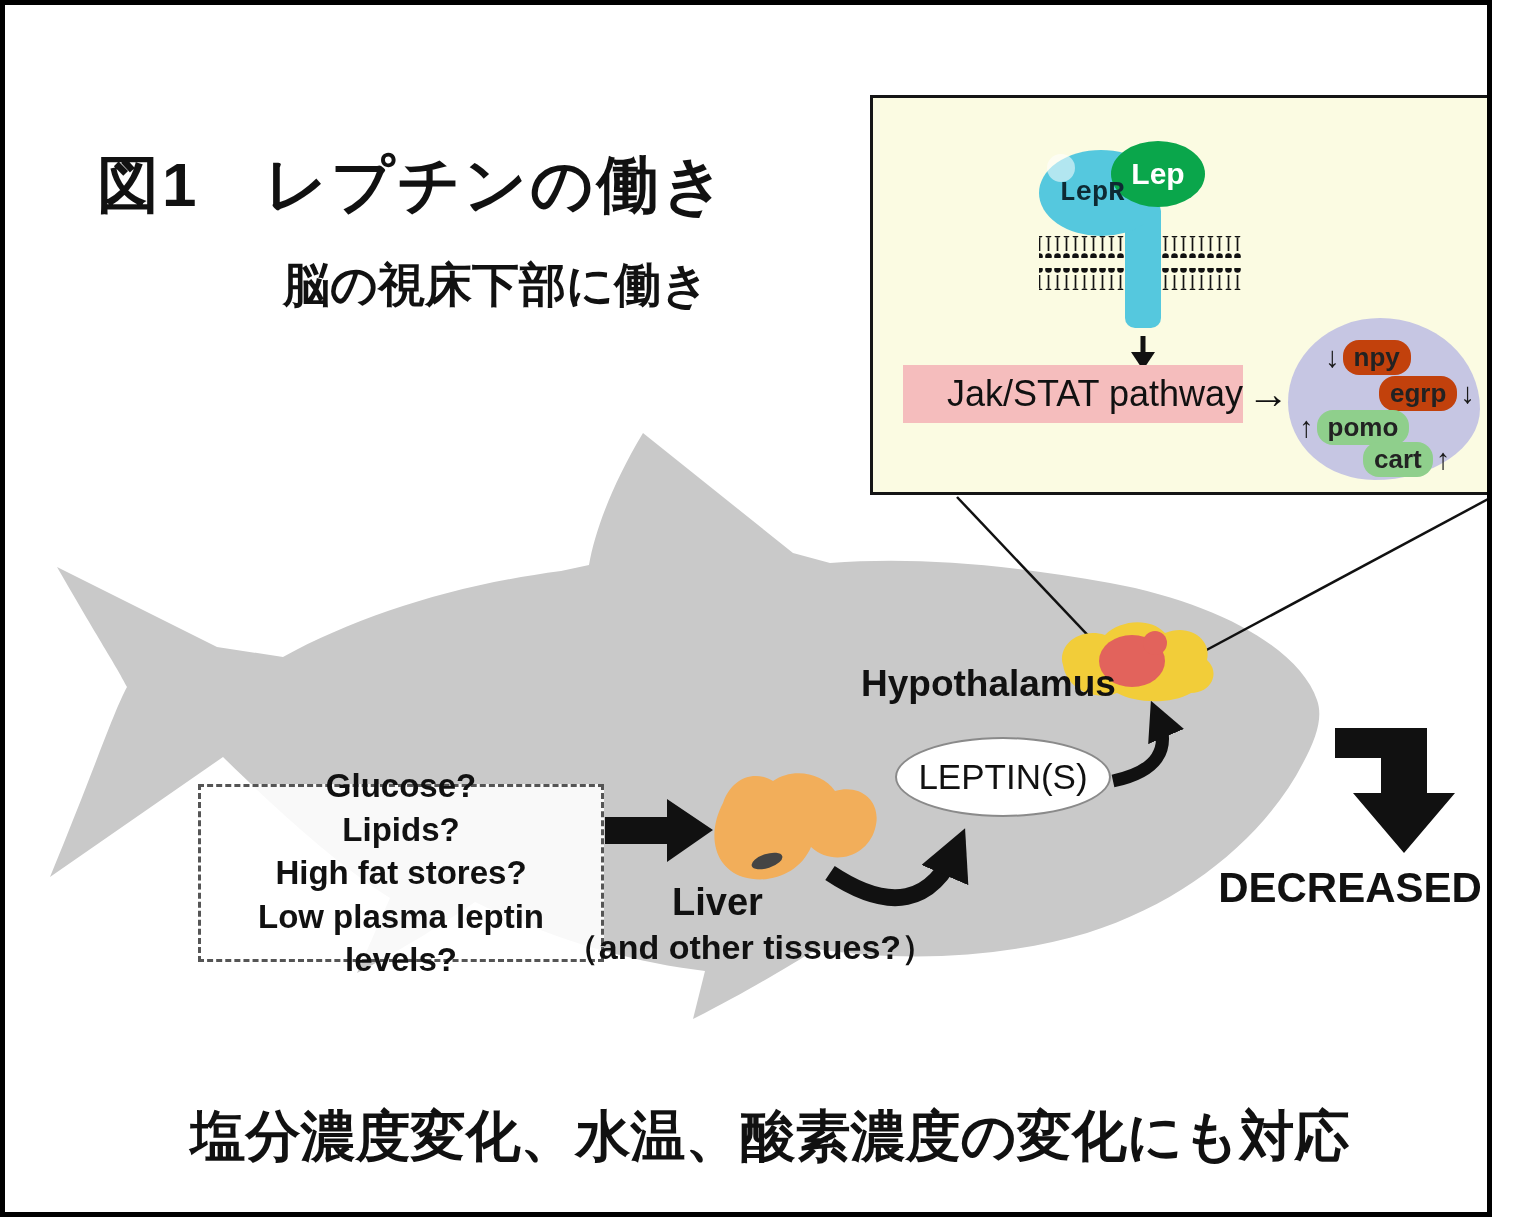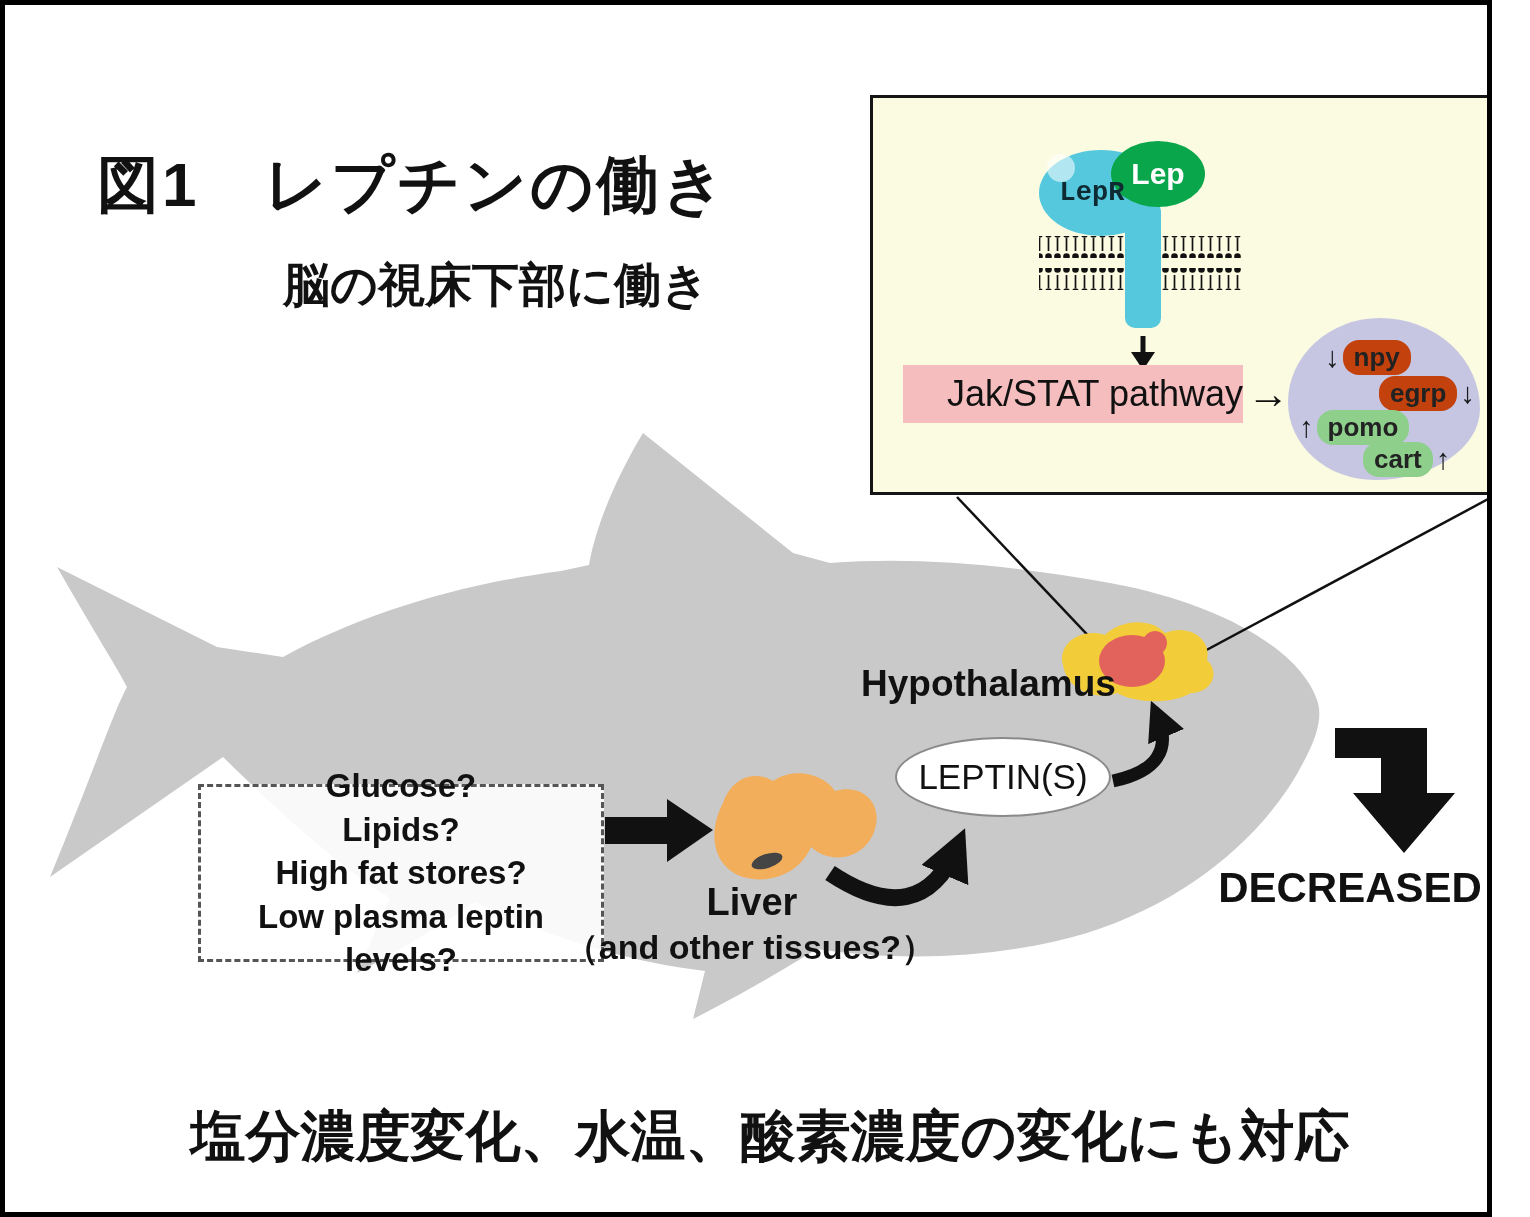--- a/index.html
+++ b/index.html
@@ -12,21 +12,21 @@
   svg{display:block;}
   .main-svg{position:absolute;left:0;top:0;z-index:1;}
   .title{left:92px;top:138px;font-size:62px;font-weight:bold;letter-spacing:3px;z-index:4;}
   .subtitle{left:278px;top:246px;font-size:47px;font-weight:bold;line-height:1.45;z-index:4;}
   .stimuli-box{
     left:193px;top:733px;width:400px;height:172px;z-index:2;
     border:3px dashed #555;background:rgba(255,255,255,0.88);
     display:flex;flex-direction:column;align-items:center;justify-content:center;
     font-size:33px;font-weight:bold;line-height:1.32;text-align:center;margin-top:46px;
   }
-  .liver-label{left:667px;top:876px;width:160px;text-align:center;font-size:38px;font-weight:bold;z-index:4;}
+  .liver-label{left:667px;top:876px;width:160px;font-size:38px;font-weight:bold;z-index:4;}
   .liver-sub{left:555px;top:920px;width:380px;text-align:center;font-size:34px;font-weight:bold;z-index:4;}
   .hypo-label{left:856px;top:658px;width:270px;font-size:37px;font-weight:bold;z-index:4;}
   .leptin-ellipse{
     left:890px;top:732px;width:212px;height:76px;border-radius:50%;
     background:#fff;border:2px solid #8a8a8a;z-index:2;
     display:flex;align-items:center;justify-content:center;font-size:35px;font-weight:400;
   }
   .outcome{left:1180px;top:856px;width:330px;text-align:center;font-size:42px;font-weight:bold;line-height:1.3;z-index:4;}
   .footer{left:0;top:1095px;width:1530px;text-align:center;font-size:55px;font-weight:bold;z-index:4;}
   

